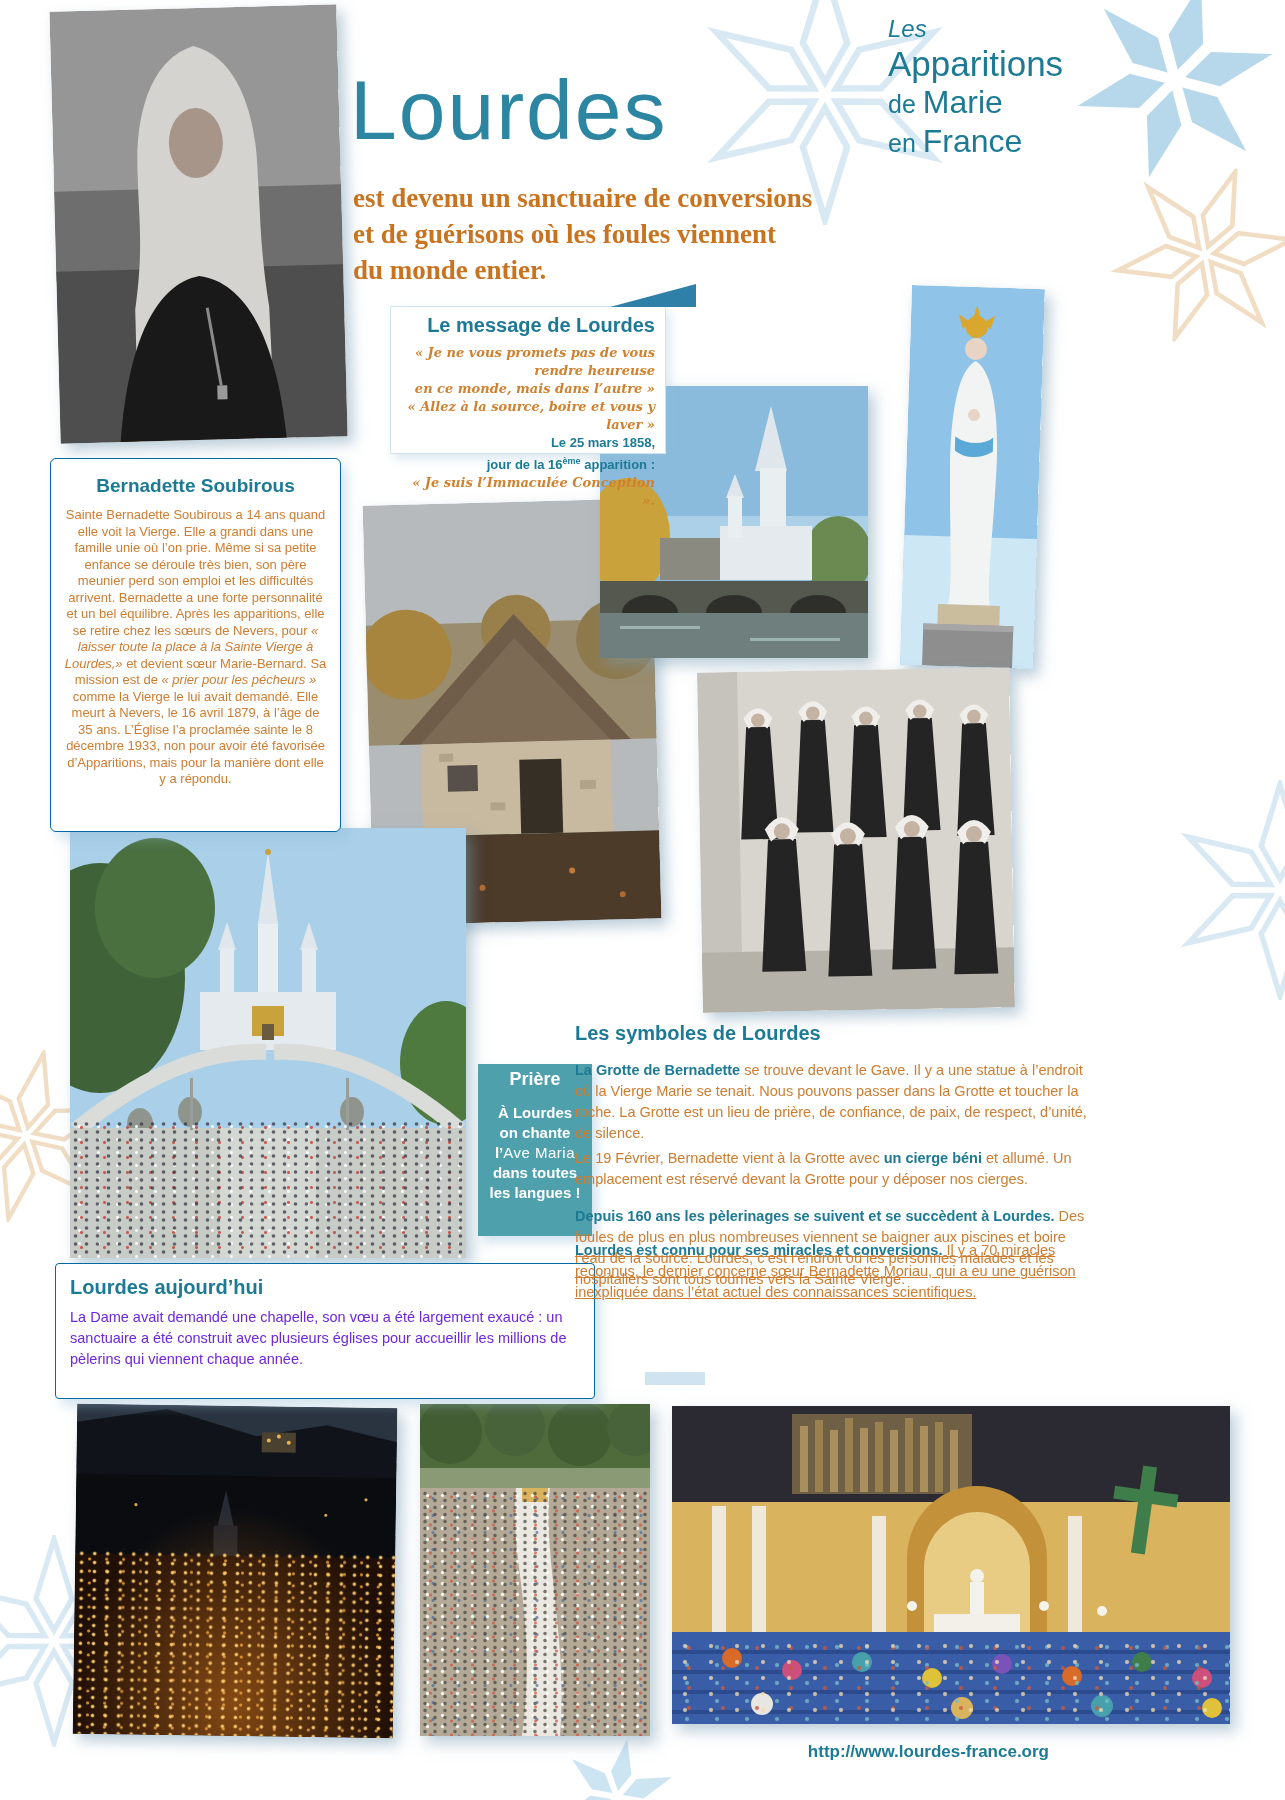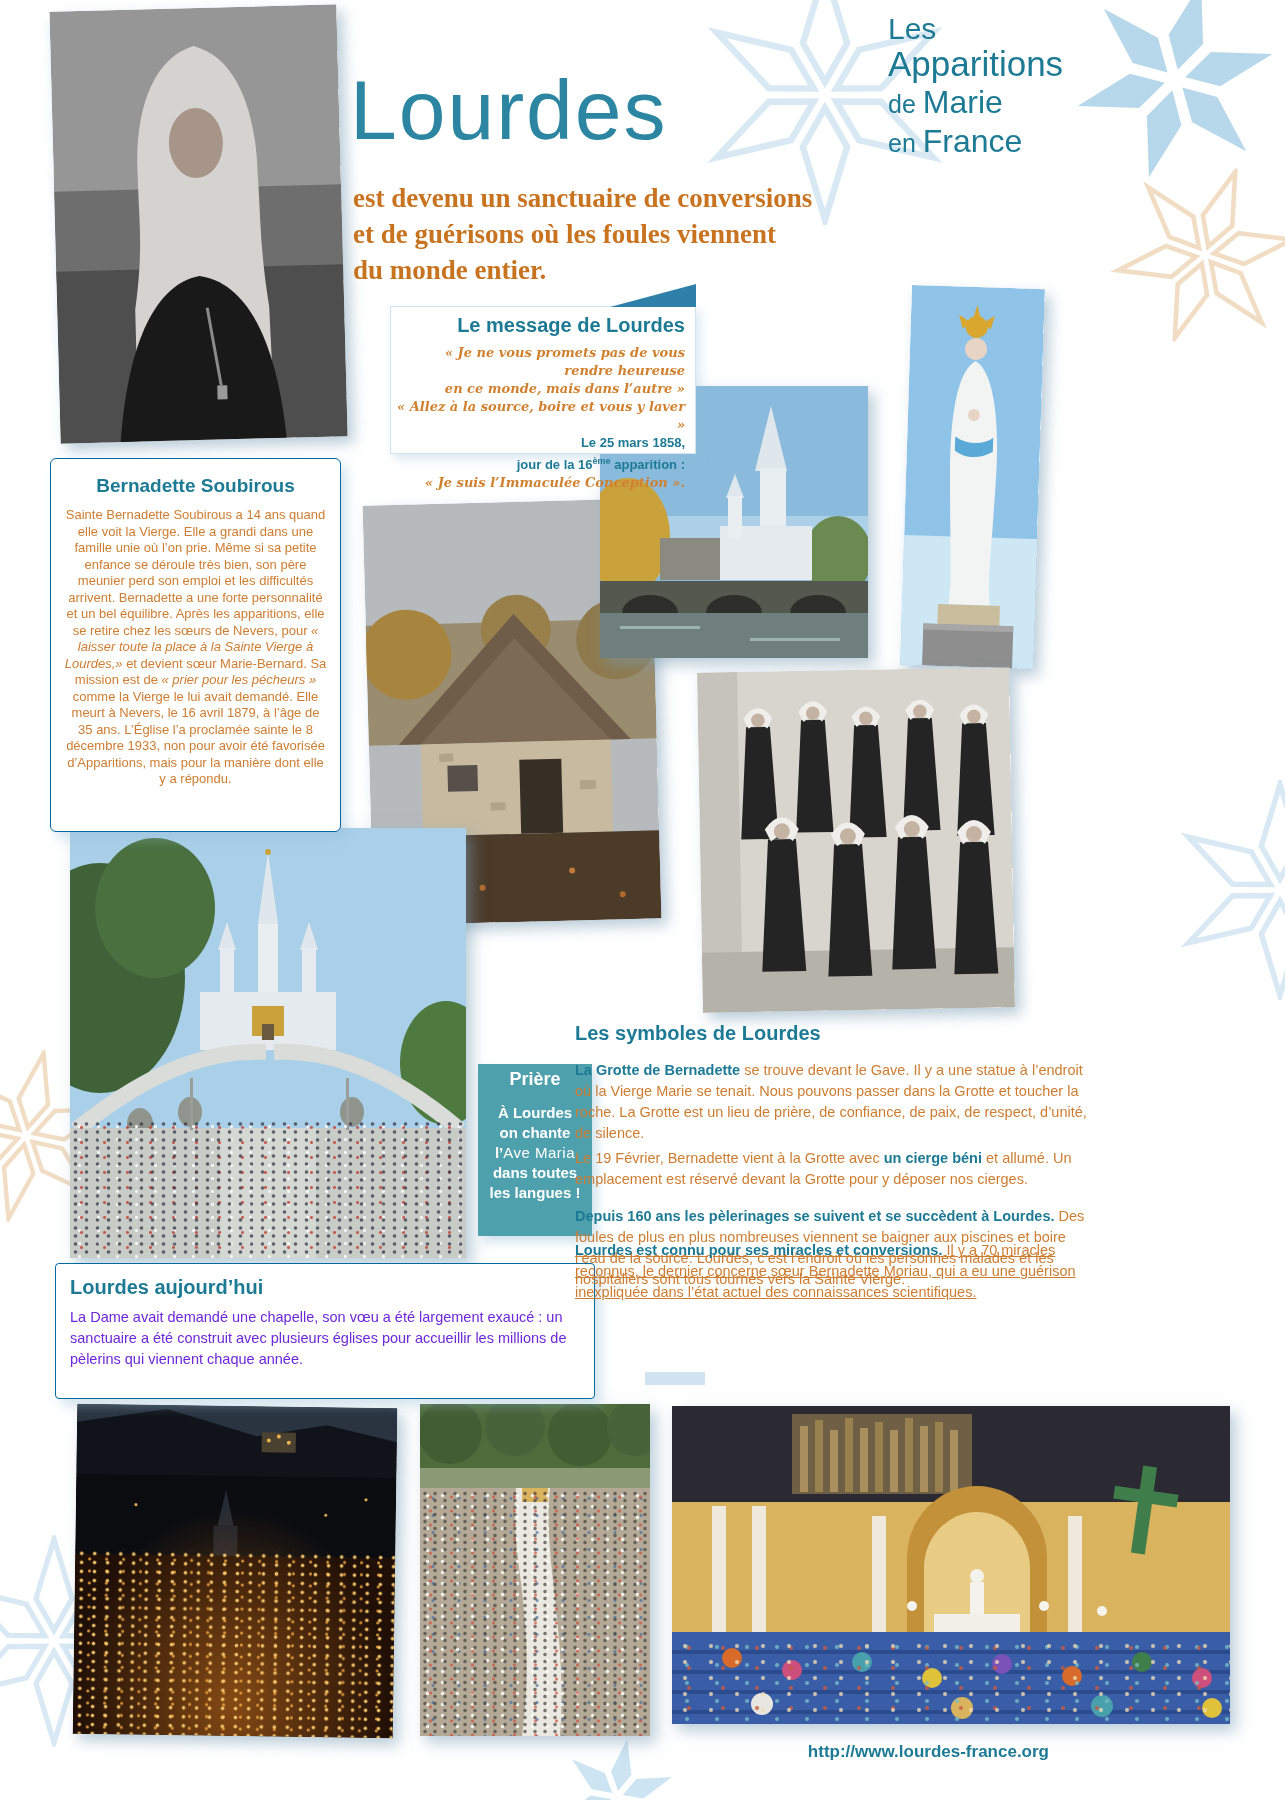--- a/index.html
+++ b/index.html
@@ -54,28 +54,28 @@
       radial-gradient(circle,rgba(200,90,60,.8) 1.4px,rgba(200,90,60,0) 2.6px),
       radial-gradient(circle,rgba(120,190,200,.8) 1.4px,rgba(120,190,200,0) 2.6px);
     background-size:26px 16px,34px 20px,30px 18px;}
 
   
   .abs{position:absolute;z-index:6;}
   .page-title{left:350px;top:62px;font-size:84px;letter-spacing:2px;color:#2c86a2;}
   .intro{left:353px;top:180px;width:600px;font-family:"Liberation Serif",serif;
          font-weight:700;font-size:27px;line-height:36px;color:#c8731f;}
   .branding{left:888px;top:14px;color:#1d7a94;z-index:6;}
-  .branding .b1{font-size:30px;line-height:30px;}
+  .branding .b1{font-size:24px;line-height:30px;font-style:italic;}
   .branding .b2{font-size:35px;line-height:40px;}
   .branding .b3,.branding .b4{font-size:32px;line-height:37px;}
   .branding .bsm{font-size:25px;}
 
   .tri{position:absolute;left:610px;top:284px;width:86px;height:23px;background:#2e80a8;
        clip-path:polygon(0 100%,100% 0,100% 100%);z-index:6;}
-  .message-card{left:390px;top:306px;width:306px;height:148px;background:#fff;z-index:5;
+  .message-card{left:390px;top:306px;width:276px;height:148px;background:#fff;z-index:5;
        border:1px solid #cfe4f0;box-shadow:4px 5px 10px rgba(150,190,215,.35);
        text-align:right;padding:7px 10px 0 6px;box-sizing:border-box;}
   .msg-heading{font-size:20px;font-weight:700;color:#1d7a94;margin-bottom:7px;}
   .msg-quote{font-family:"DejaVu Serif",serif;font-style:italic;font-weight:700;
        font-size:13px;line-height:18px;color:#d0812f;}
   .msg-date{font-size:13px;line-height:18px;font-weight:700;color:#1d7a94;}
   .sup{font-size:9px;vertical-align:super;}
 
   .card{position:absolute;background:#fff;border:1px solid #0369a1;border-radius:6px;
         box-shadow:6px 7px 12px rgba(150,190,215,.4);box-sizing:border-box;z-index:5;}

